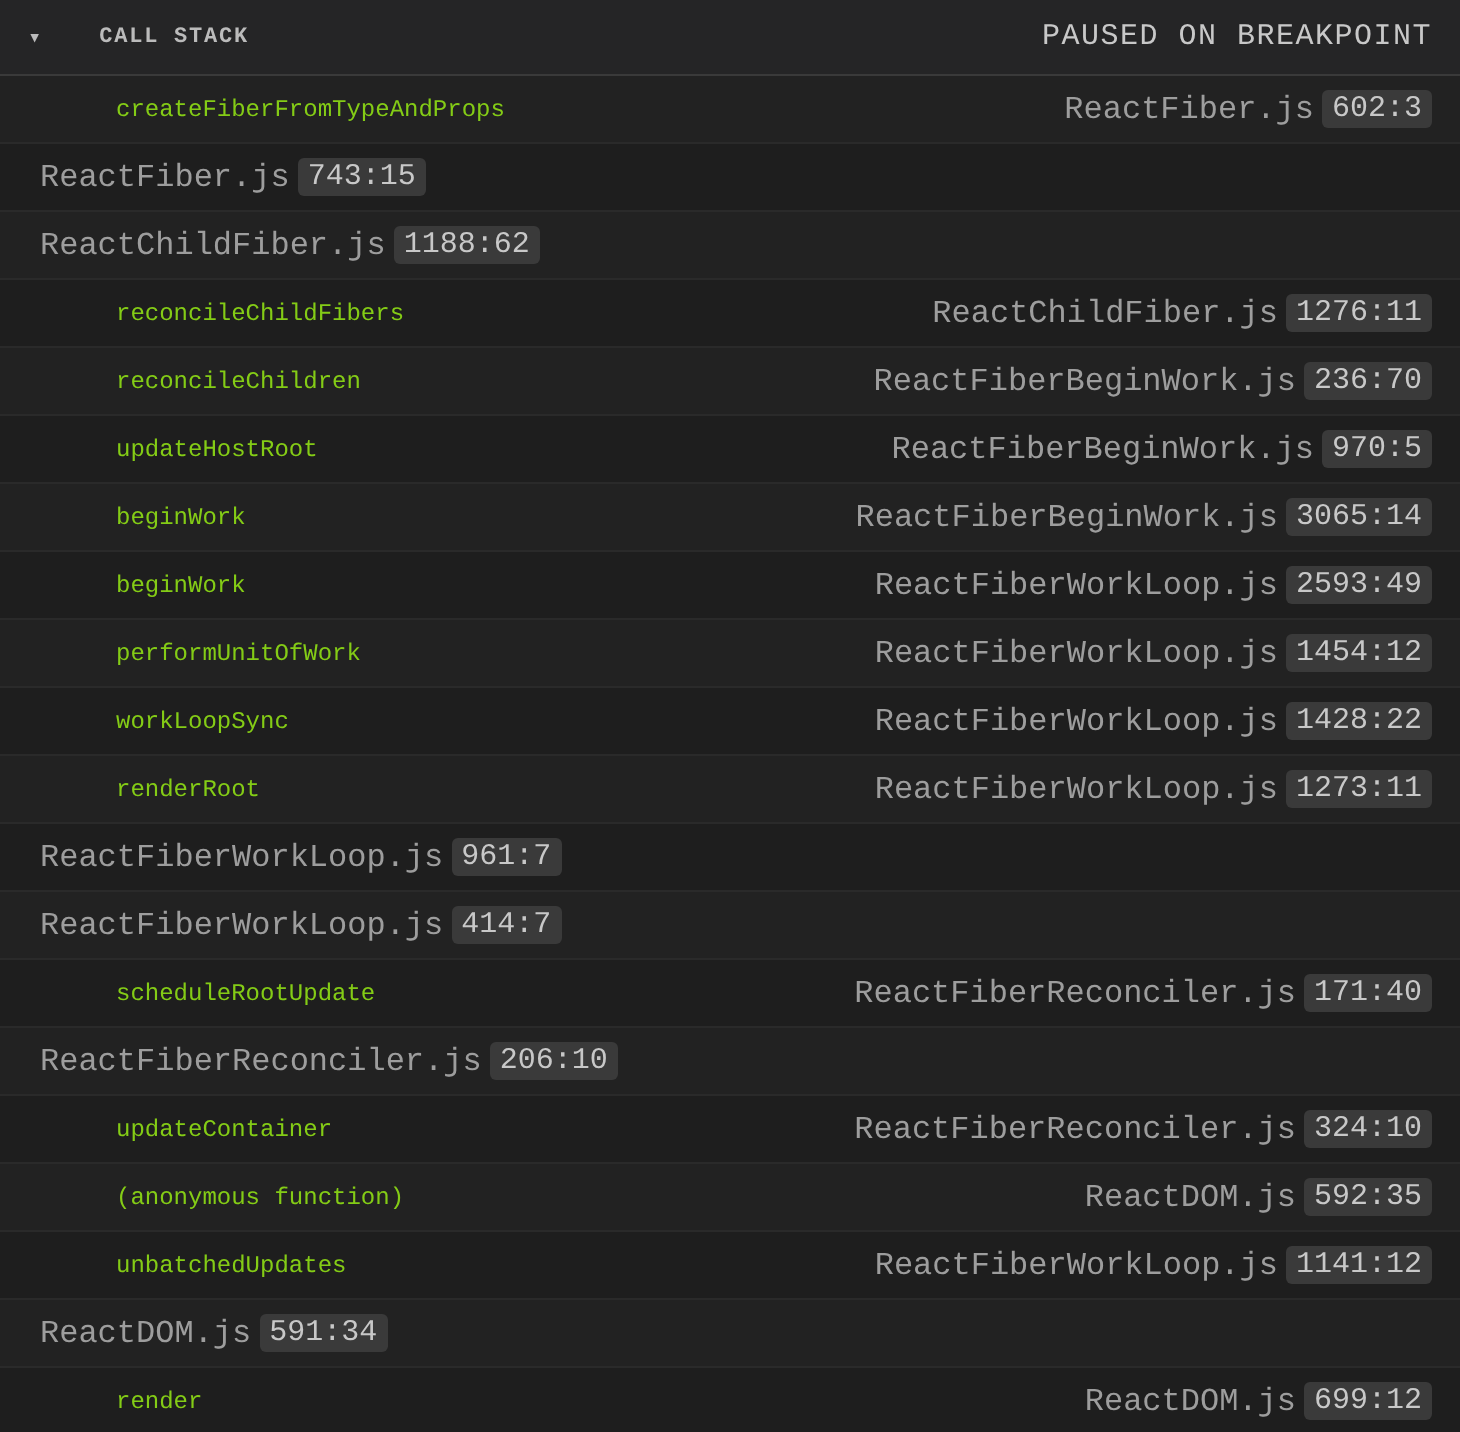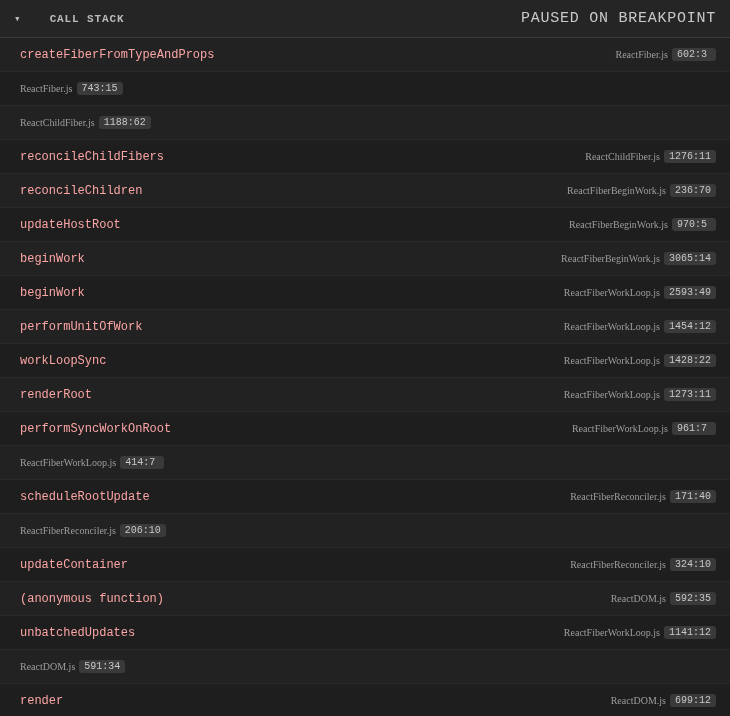--- a/index.html
+++ b/index.html
@@ -82,49 +82,49 @@
 
     .stack-row:nth-child(odd) {
       background-color: #222222;
     }
 
     .stack-row:nth-child(even) {
       background-color: #1e1e1e;
     }
 
     .func-name {
-      color: #fca5a5;
+      color: #84cc16;
       font-size: 12px;
       white-space: nowrap;
       flex-shrink: 0;
+      margin-left: 38px;
     }
 
     .file-info {
       display: flex;
       align-items: center;
       gap: 4px;
       flex-shrink: 0;
     }
 
     .file-name {
       color: #9d9d9d;
-      font-size: 10px;
+      font-size: 16px;
       text-align: right;
-      font-family: Liberation Serif, serif;
     }
 
     .line-badge {
       background-color: #3a3a3a;
       color: #c8c8c8;
-      font-size: 10px;
+      font-size: 15px;
       padding: 1px 5px;
       border-radius: 3px;
       white-space: nowrap;
       min-width: 44px;
-      text-align: left;
+      text-align: center;
     }
   </style>
 </head>
 <body>
 
 <div id="call-stack-panel">
   <div id="header">
     <div id="header-left">
       <span class="chevron-icon">▾</span>
       <span id="panel-title">CALL STACK</span>
@@ -202,21 +202,20 @@
         </div>
       </div>
       <div class="stack-row">
         <span class="func-name">renderRoot</span>
         <div class="file-info">
           <span class="file-name">ReactFiberWorkLoop.js</span>
           <span class="line-badge">1273:11</span>
         </div>
       </div>
       <div class="stack-row">
-        <span class="func-name">performSyncWorkOnRoot</span>
         <div class="file-info">
           <span class="file-name">ReactFiberWorkLoop.js</span>
           <span class="line-badge">961:7</span>
         </div>
       </div>
       <div class="stack-row">
         <div class="file-info">
           <span class="file-name">ReactFiberWorkLoop.js</span>
           <span class="line-badge">414:7</span>
         </div>

